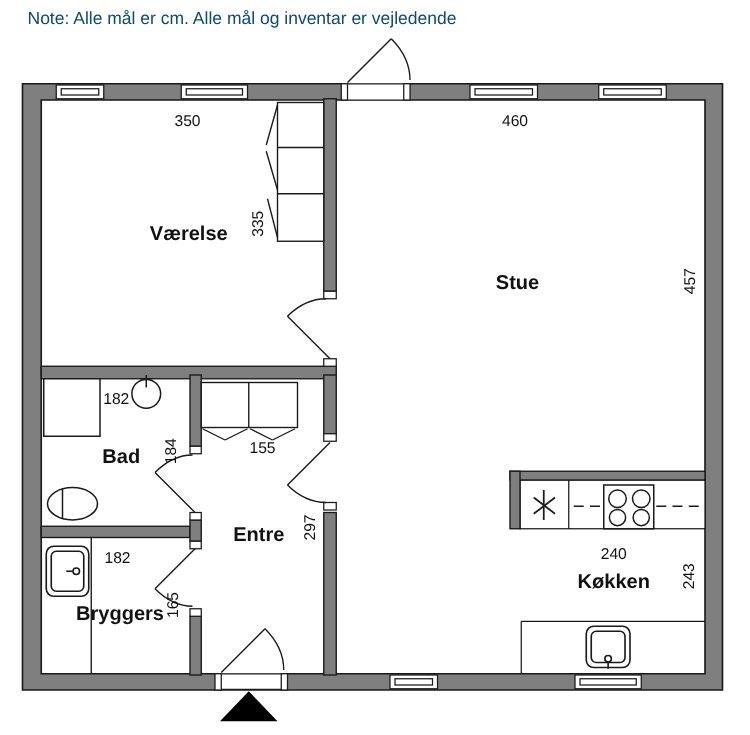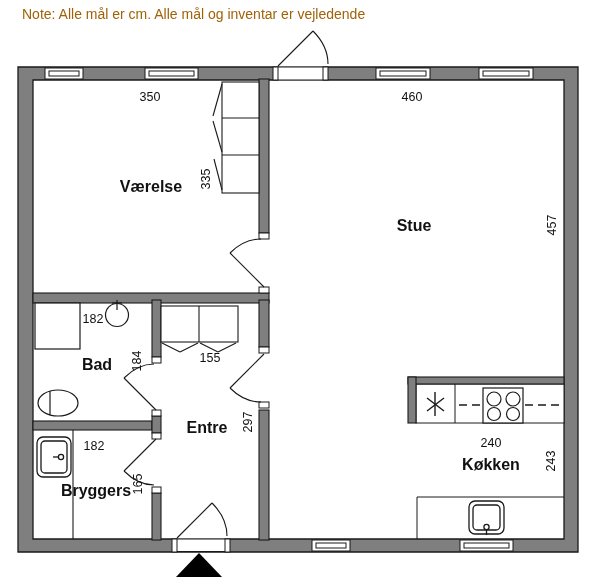--- a/index.html
+++ b/index.html
@@ -1,17 +1,17 @@
 <!DOCTYPE html>
 <html><head>
 <meta charset="utf-8">
 <style>
   html,body{margin:0;padding:0;background:#ffffff;}
   body{width:600px;height:588px;position:relative;font-family:"Liberation Sans",sans-serif;overflow:hidden;}
-  .note{position:absolute;left:22px;top:6px;font-size:14px;color:#a16207;white-space:nowrap;text-align:right;}
+  .note{position:absolute;left:22px;top:6px;font-size:14px;color:#0c4a6e;white-space:nowrap;text-align:right;}
   svg{position:absolute;left:0;top:0;}
   svg text{font-family:"Liberation Sans",sans-serif;fill:#111;}
   .room-label{font-size:16px;font-weight:bold;}
   .dim-label{font-size:12.5px;}
 </style>
 </head>
 <body>
 
 <div class="note">Note: Alle mål er cm. Alle mål og inventar er vejledende</div>
 

